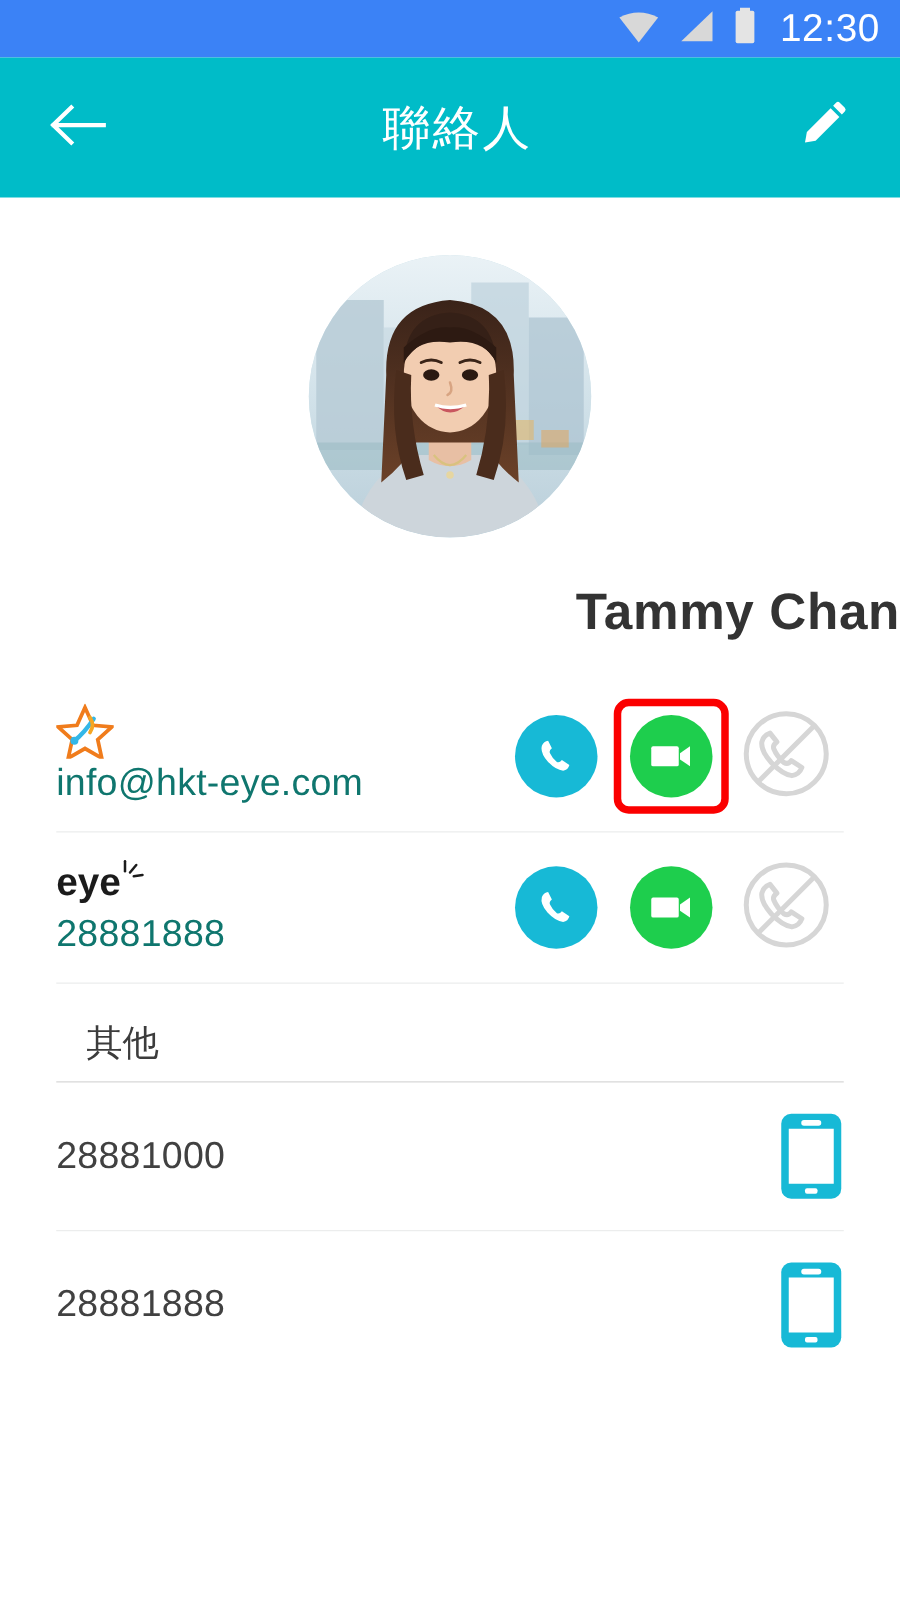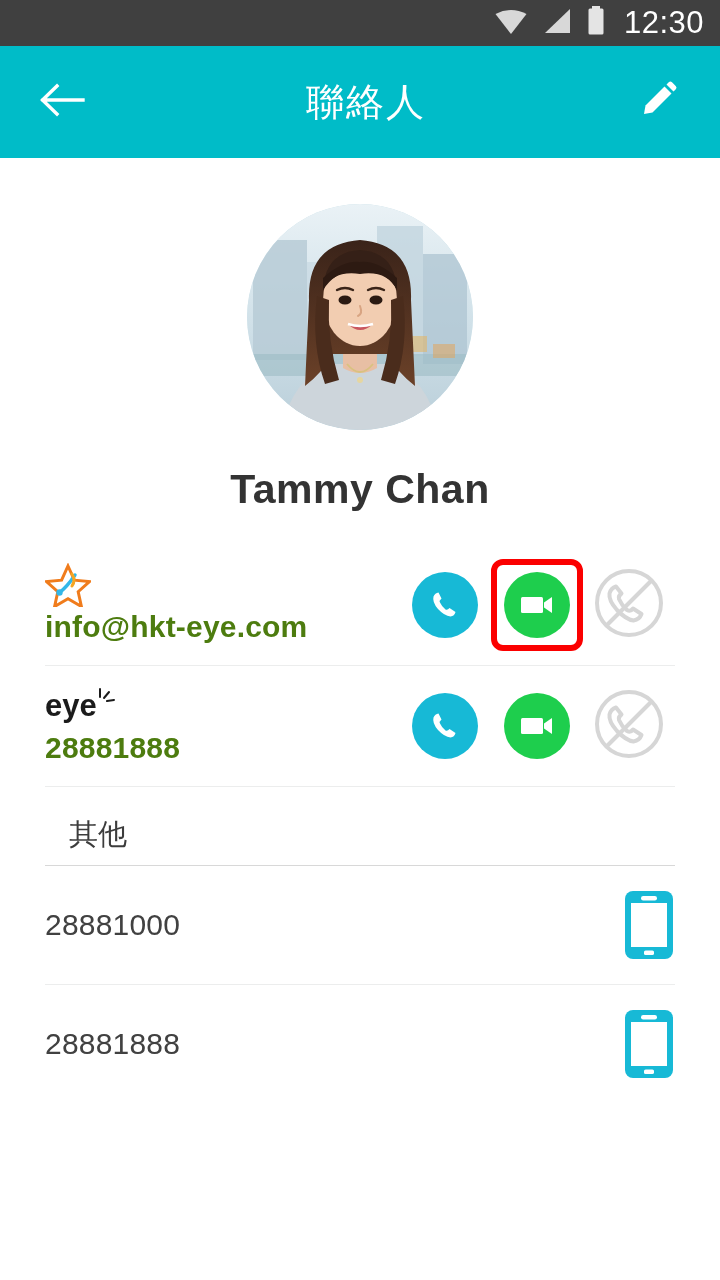--- a/index.html
+++ b/index.html
@@ -16,21 +16,21 @@
     position: relative;
     width: 720px;
     height: 1280px;
     background: #ffffff;
   }
 
   
   .status-bar {
     position: relative;
     height: 46px;
-    background: #404040;
+    background: #3b82f6;
     display: flex;
     align-items: center;
     justify-content: flex-end;
     padding-right: 16px;
     gap: 12px;
   }
   .status-icons { display: flex; align-items: center; gap: 14px; }
   .status-time {
     color: #ffffff;
     font-size: 31px;
@@ -79,21 +79,21 @@
     width: 226px; height: 226px;
     border-radius: 50%;
     overflow: hidden;
     position: relative;
     background: #cfe3ea;
   }
   .avatar svg { display: block; width: 100%; height: 100%; }
 
   
   .contact-name {
-    text-align: center;
+    text-align: right;
     font-size: 41px;
     font-weight: bold;
     color: #333333;
     margin-top: 36px;
     letter-spacing: 0.5px;
   }
 
   
   .list { margin-top: 32px; }
 
@@ -107,22 +107,22 @@
   }
   .acct-left {
     display: flex;
     flex-direction: column;
     justify-content: center;
     gap: 6px;
   }
   .brand-mark { height: 38px; display: flex; align-items: center; }
   .acct-value {
     font-size: 30px;
-    color: #4d7c0f;
-    font-weight: 700;
+    color: #0f766e;
+    font-weight: 400;
     letter-spacing: 0.2px;
   }
 
   .acct-actions {
     display: flex;
     align-items: center;
     gap: 0px;
   }
   .action-slot {
     width: 92px;

